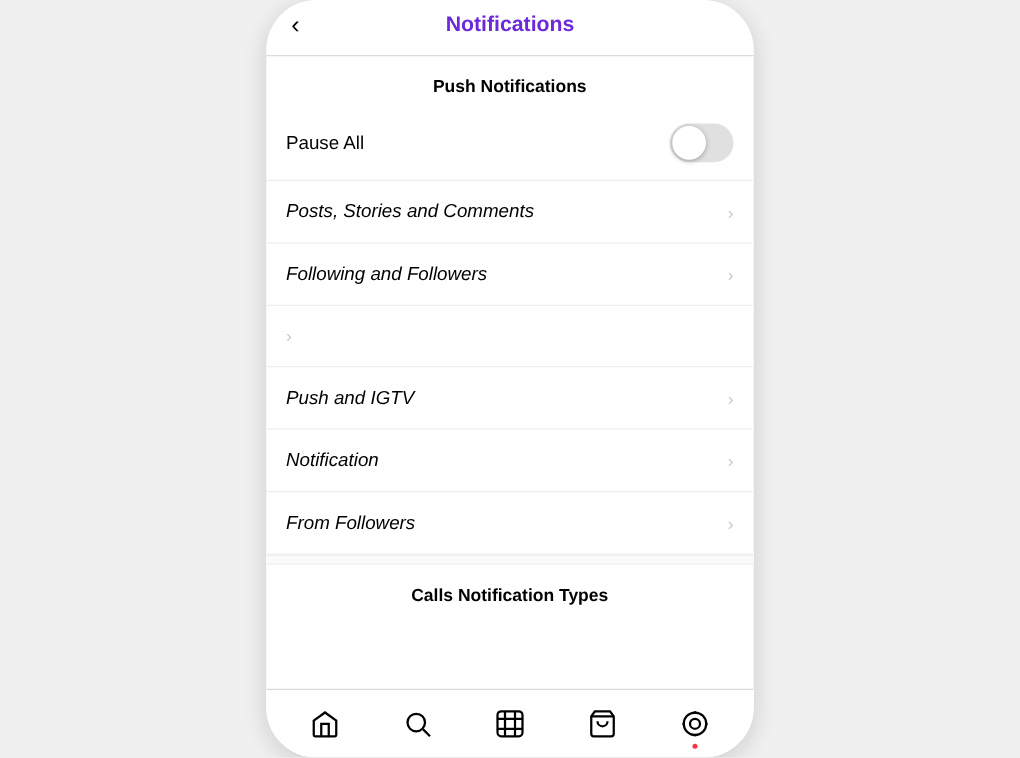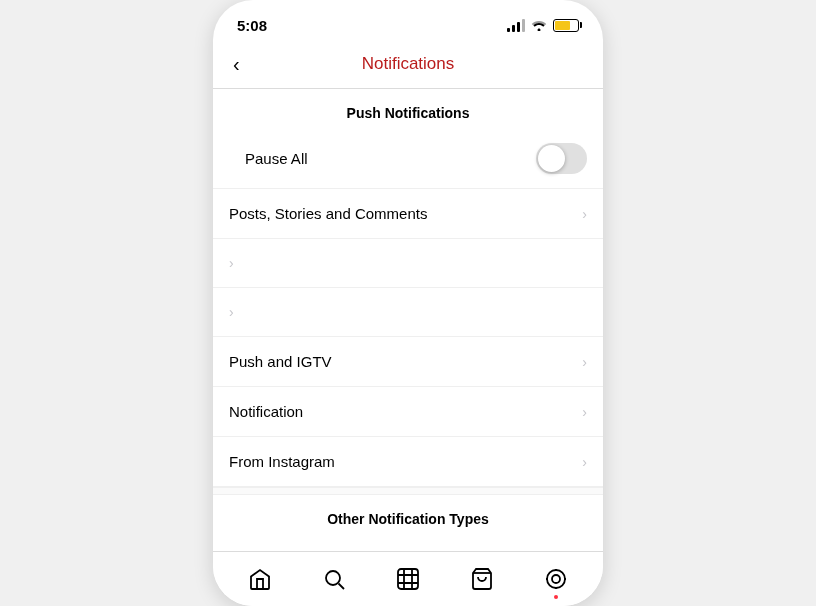--- a/index.html
+++ b/index.html
@@ -107,22 +107,22 @@
       background: none;
       border: none;
       cursor: pointer;
       font-size: 20px;
       color: #000;
       padding: 4px;
     }
 
     .header-title {
       font-size: 17px;
-      font-weight: 400;
-      color: #b91c1c;
+      font-weight: 700;
+      color: #6d28d9;
     }
 
     
     .content {
       overflow-y: auto;
       height: calc(606px - 44px - 54px - 55px);
       text-align: center;
     }
 
     
@@ -139,40 +139,40 @@
       justify-content: space-between;
       align-items: center;
       padding: 16px 16px;
       border-bottom: 1px solid #efefef;
       cursor: pointer;
     }
 
     .list-item-text {
       font-size: 15px;
       color: #000;
+      font-style: italic;
     }
 
     .chevron {
       color: #c7c7cc;
       font-size: 14px;
     }
 
     
     .toggle-container {
       display: flex;
       justify-content: space-between;
       align-items: center;
       padding: 14px 16px;
       border-bottom: 1px solid #efefef;
     }
 
     .toggle-label {
       font-size: 15px;
       color: #000;
-      margin-left: 16px;
     }
 
     .toggle {
       width: 51px;
       height: 31px;
       background: #e0e0e0;
       border-radius: 15.5px;
       position: relative;
       cursor: pointer;
     }
@@ -235,39 +235,20 @@
     .icon-svg {
       width: 24px;
       height: 24px;
     }
   </style>
 </head>
 <body>
 
 <div class="phone-container">
 
-  <div class="status-bar">
-    <span class="status-time">5:08</span>
-    <div class="status-icons">
-      <div class="signal-bars">
-        <div class="signal-bar" style="height:4px"></div>
-        <div class="signal-bar" style="height:7px"></div>
-        <div class="signal-bar" style="height:10px"></div>
-        <div class="signal-bar" style="height:13px; opacity:0.3"></div>
-      </div>
-      <svg width="16" height="12" viewBox="0 0 16 12" fill="none">
-        <path d="M8 9.5C8.83 9.5 9.5 10.17 9.5 11S8.83 12.5 8 12.5 6.5 11.83 6.5 11 7.17 9.5 8 9.5z" fill="#000"></path>
-        <path d="M8 6c1.66 0 3.16.67 4.24 1.76l1.42-1.42C12.1 4.77 10.15 4 8 4s-4.1.77-5.66 2.34l1.42 1.42C4.84 6.67 6.34 6 8 6z" fill="#000"></path>
-        <path d="M8 2C5.17 2 2.6 3.08.69 4.9l1.41 1.41C3.68 4.75 5.73 4 8 4s4.32.75 5.9 2.31l1.41-1.41C13.4 3.08 10.83 2 8 2z" fill="#000" opacity="0.4"></path>
-      </svg>
-      <div class="battery">
-        <div class="battery-fill"></div>
-      </div>
-    </div>
-  </div>
 
   <div class="header">
     <button class="back-button">‹</button>
     <span class="header-title">Notifications</span>
   </div>
 
   <div class="content">
 
     <div class="section-header">Push Notifications</div>
 
@@ -277,45 +258,46 @@
         <div class="toggle-knob"></div>
       </div>
     </div>
 
     <div class="list-item">
       <span class="list-item-text">Posts, Stories and Comments</span>
       <span class="chevron">›</span>
     </div>
 
     <div class="list-item">
+      <span class="list-item-text">Following and Followers</span>
       <span class="chevron">›</span>
     </div>
 
     <div class="list-item">
       <span class="chevron">›</span>
     </div>
 
     <div class="list-item">
       <span class="list-item-text">Push and IGTV</span>
       <span class="chevron">›</span>
     </div>
 
     <div class="list-item">
       <span class="list-item-text">Notification</span>
       <span class="chevron">›</span>
     </div>
 
     <div class="list-item">
-      <span class="list-item-text">From Instagram</span>
+      <span class="list-item-text">From Followers</span>
       <span class="chevron">›</span>
     </div>
 
     <div class="section-divider"></div>
 
-    <div class="section-header">Other Notification Types</div>
+    <div class="section-header">Calls Notification Types</div>
 
     <div class="list-item">
       
       
     </div>
 
   </div>
 
   <div class="bottom-nav">
 

